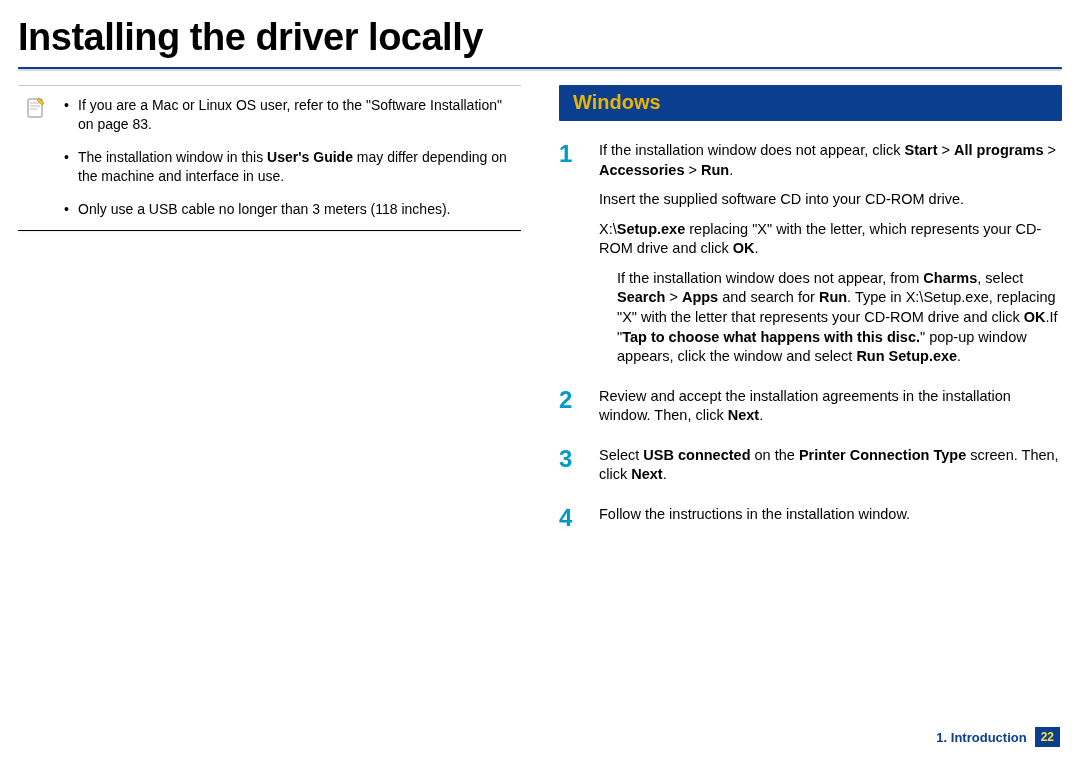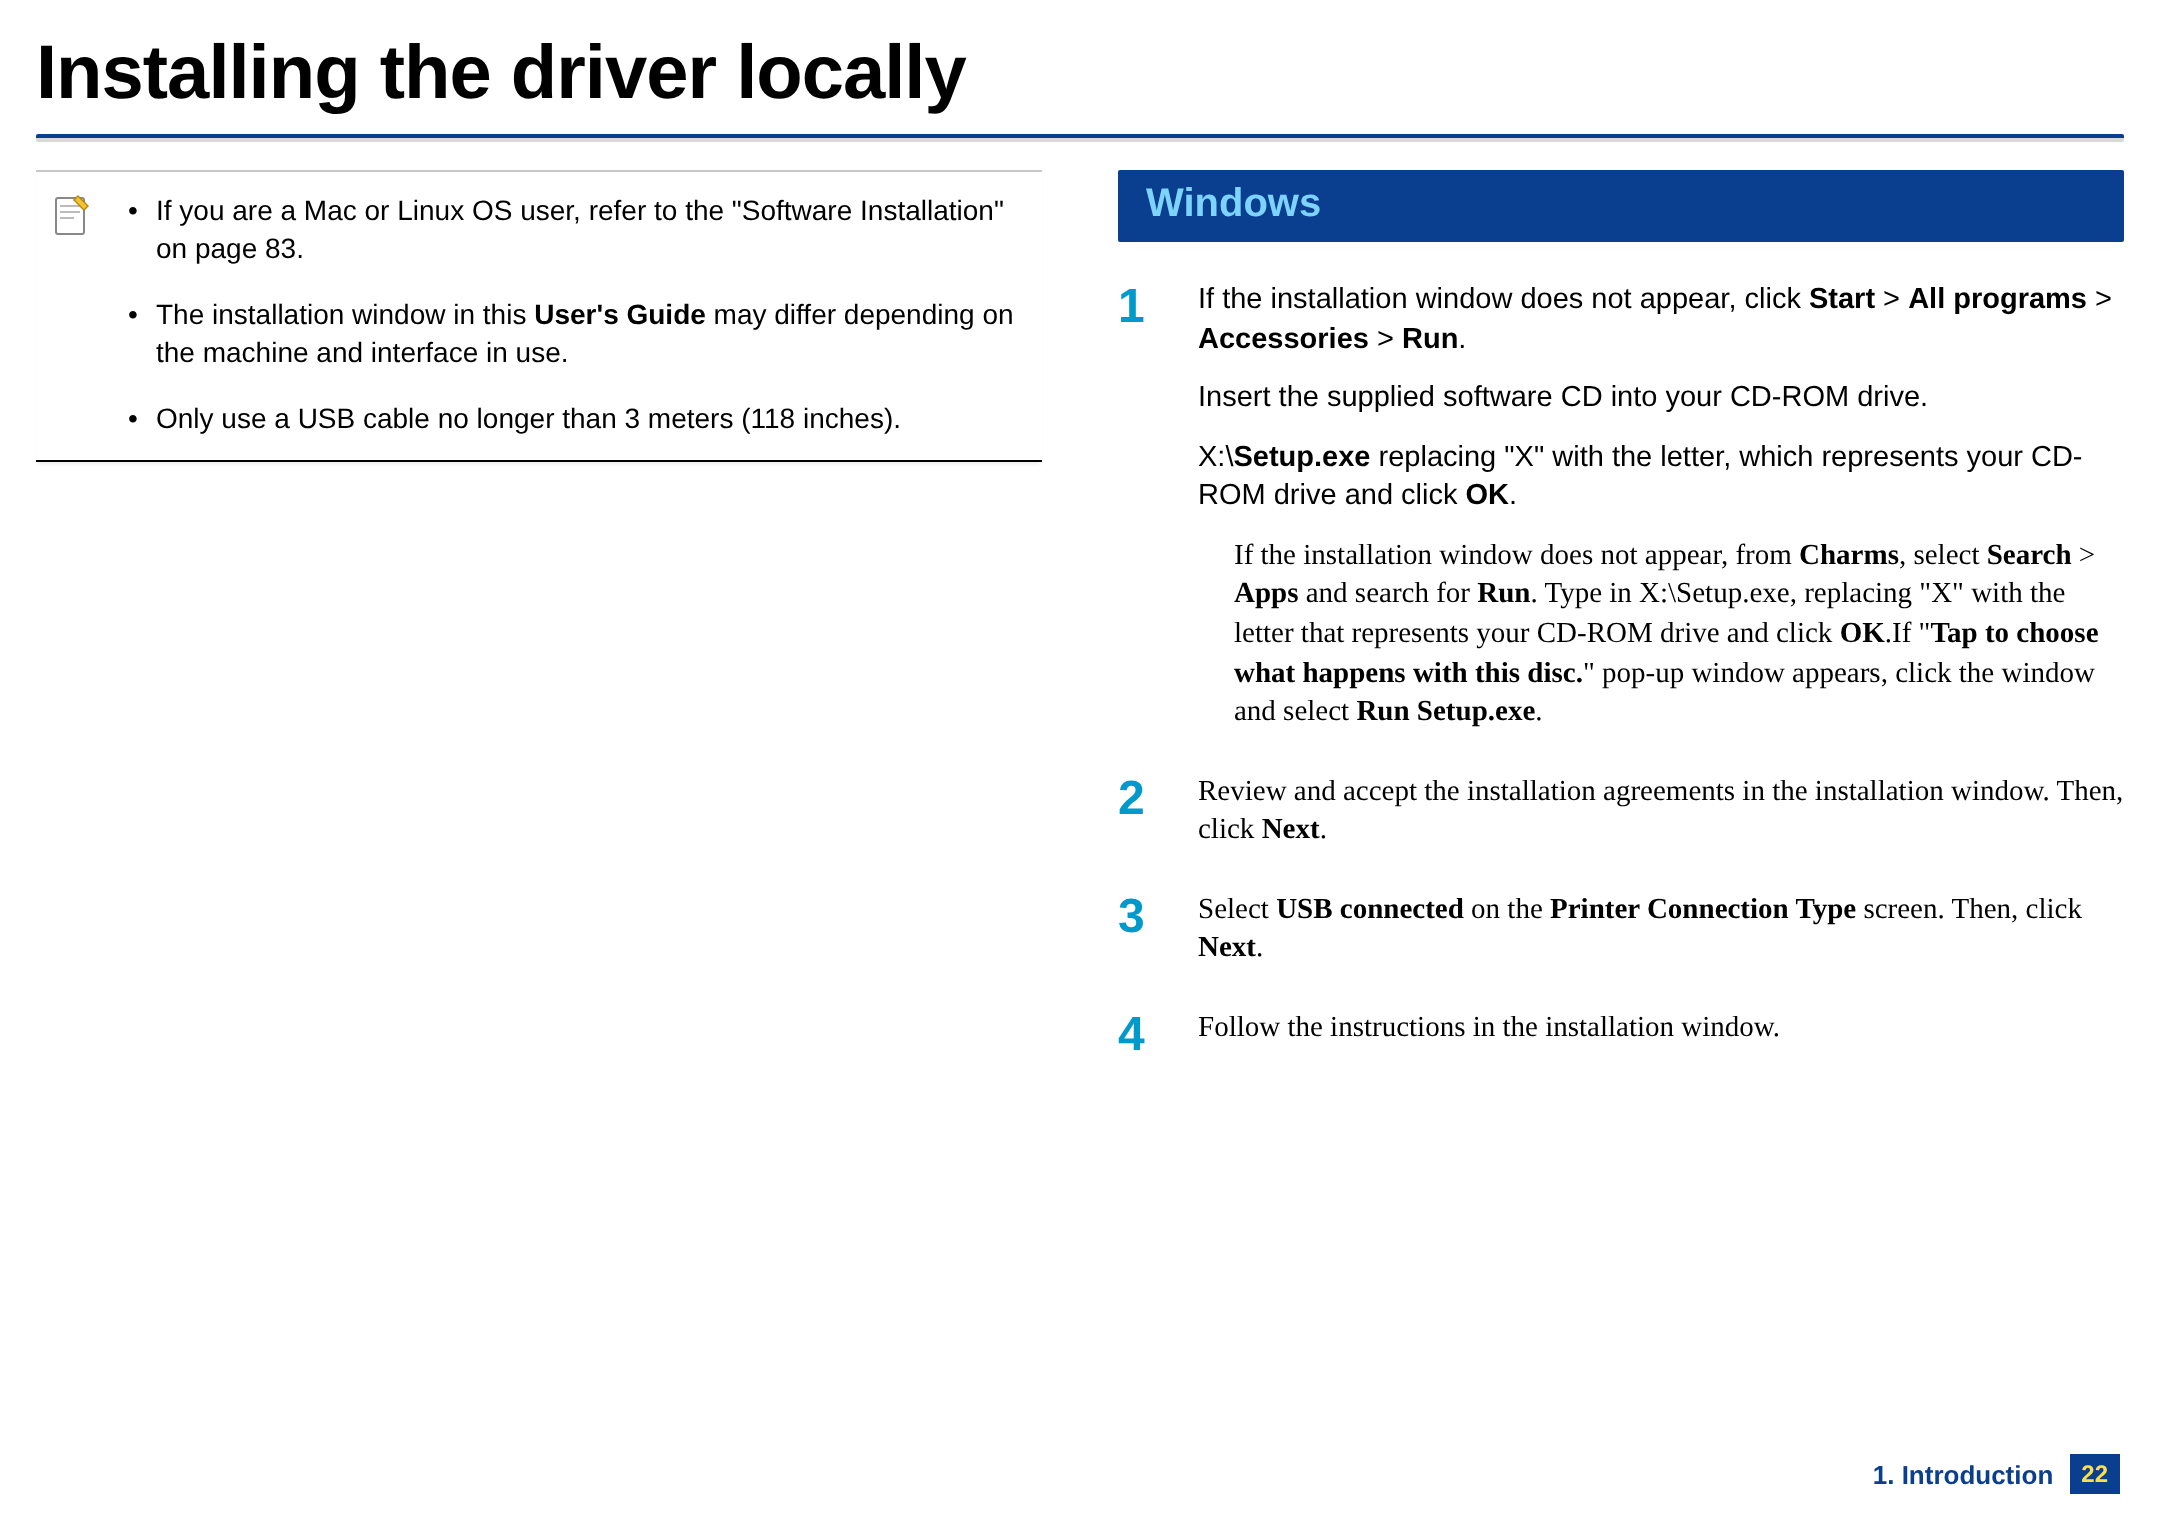--- a/index.html
+++ b/index.html
@@ -62,21 +62,21 @@
   }
   .note-list li:last-child { margin-bottom: 0; }
   .note-list li::before {
     content: "•";
     position: absolute;
     left: 2px;
     top: 0;
   }
   .section-bar {
     background: #0a3e8f;
-    color: #7dd3fc;
+    color: #eab308;
     font-size: 20px;
     font-weight: 700;
     padding: 6px 14px 7px 14px;
     margin-bottom: 20px;
     border-radius: 1px;
   }
   .steps { }
   .step {
     display: flex;
     gap: 18px;
@@ -88,21 +88,21 @@
     font-weight: 700;
     color: #0099cc;
     line-height: 1;
     padding-top: 1px;
   }
   .step-body {
     font-size: 14.5px;
     line-height: 1.35;
   }
   .step-body p { margin-bottom: 10px; }
-  .step-body p:last-child { margin-bottom: 0; font-family: Liberation Serif, serif; }
+  .step-body p:last-child { margin-bottom: 0; }
   .sub-bullet {
     position: relative;
     padding-left: 18px;
   }
   .sub-bullet::before {
     content: "•";
     position: absolute;
     left: 4px;
     top: 0;
   }

